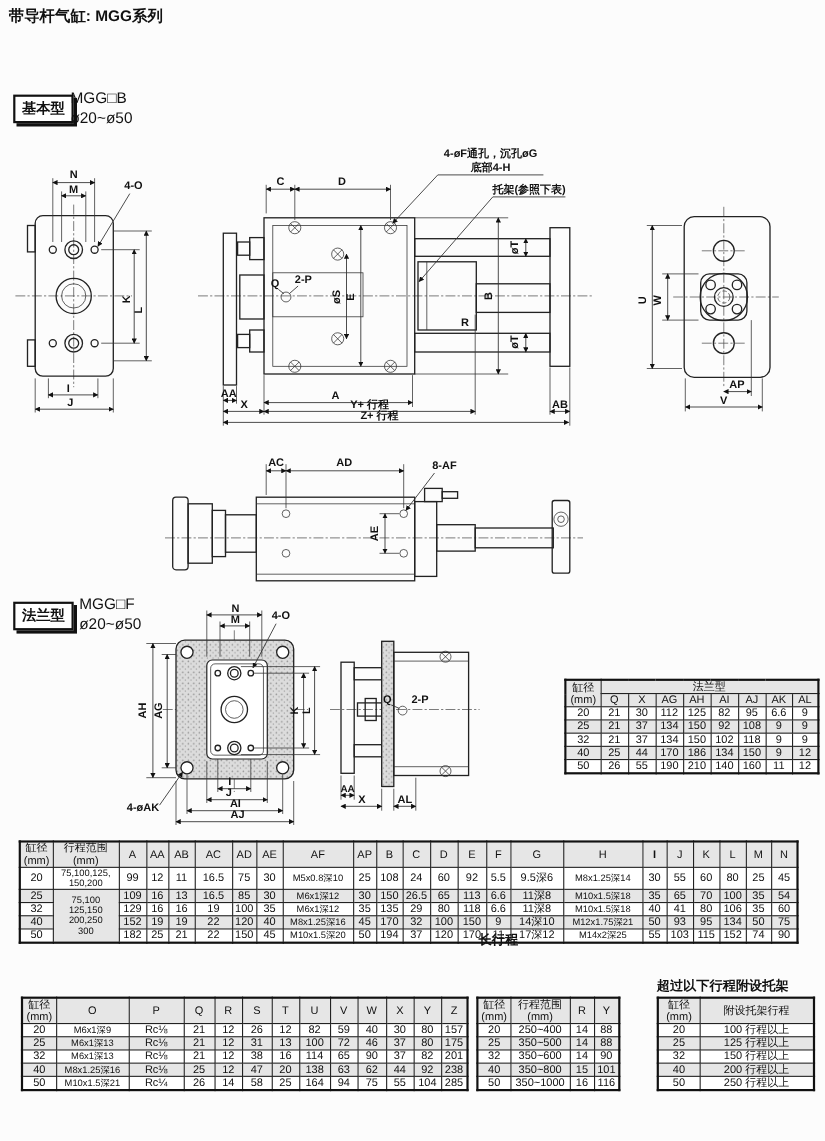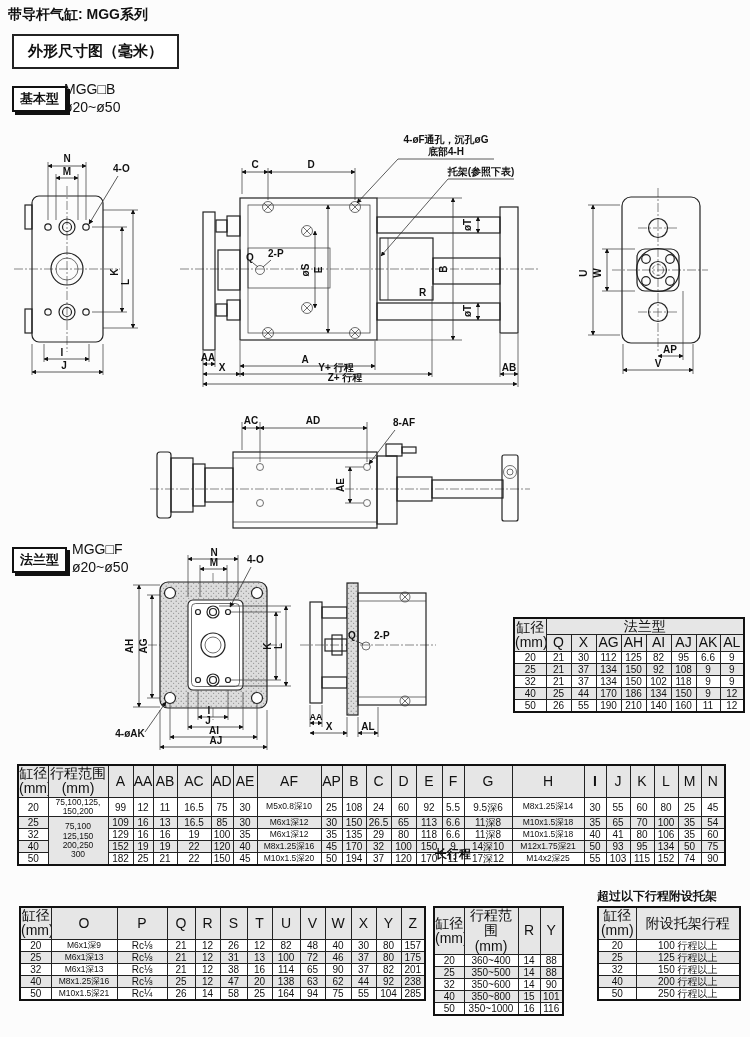--- a/index.html
+++ b/index.html
@@ -4,41 +4,40 @@
 <style>
   html,body{margin:0;padding:0}
   #page{position:relative;width:750px;height:1037px;background:#fcfcfc;font-family:"Liberation Sans",sans-serif;color:#111;overflow:hidden}
   .abs{position:absolute}
   #title{left:8px;top:6px;font-size:14px;font-weight:bold}
   #sizebox{left:12px;top:34px;border:2px solid #222;padding:6px 14px;font-size:15px;font-weight:bold;background:#fff}
   .tag{border:2px solid #111;background:#fff;box-shadow:3px 3px 0 #111;font-size:13px;font-weight:bold;padding:2px 6px}
   .model{font-size:14px;line-height:1.3}
   table{border-collapse:collapse;table-layout:fixed;background:#fff;border:2px solid #111}
   td,th{border:1px solid #222;text-align:center;vertical-align:middle;padding:0;font-weight:normal;white-space:pre-line;line-height:1.1;font-size:10px;overflow:hidden}
-  th{background:#e6e6e6;font-size:14px}
+  th{background:#e6e6e6;font-size:10px}
   tr.sh td{background:#e6e6e6}
   td.wh{background:#fff}
   td.sm,th.sm{font-size:8.5px}
   .bd{font-weight:bold}
   .ttitle{font-size:12px;font-weight:bold}
   svg .ln{fill:none;stroke:#222;stroke-width:1.2}
   svg .tn{fill:none;stroke:#333;stroke-width:0.7}
   svg .dm{fill:none;stroke:#333;stroke-width:0.8}
   svg .cl{fill:none;stroke:#555;stroke-width:0.7;stroke-dasharray:9 2 2 2}
   svg .hd{fill:none;stroke:#444;stroke-width:0.7;stroke-dasharray:4 2}
   svg text{font-family:"Liberation Sans",sans-serif;font-size:10px;font-weight:bold;fill:#111}
   svg text.cn{font-size:10px}
   svg text.sm{font-size:9px}
 </style>
 </head>
 <body>
 
 <div id="page">
   <div id="title" class="abs">带导杆气缸: MGG系列</div>
-  <div id="sizebox" class="abs">外形尺寸图（毫米）</div>
 
   <div class="abs tag" style="left:12px;top:86px">基本型</div>
   <div class="abs model" style="left:64px;top:80px">
     <div>MGG□B</div>
     <div>ø20~ø50</div>
   </div>
 
   <svg class="abs" style="left:0;top:130px" width="750" height="270" viewBox="0 0 750 270">
     <defs>
       <marker id="ar" viewBox="0 0 10 10" refX="9" refY="5" markerWidth="6" markerHeight="6" orient="auto-start-reverse">
@@ -688,21 +687,21 @@
       <tbody>
         <tr>
           <td>20</td>
           <td class="sm">M6x1深9</td>
           <td>Rc⅛</td>
           <td>21</td>
           <td>12</td>
           <td>26</td>
           <td>12</td>
           <td>82</td>
-          <td>48</td>
+          <td>59</td>
           <td>40</td>
           <td>30</td>
           <td>80</td>
           <td>157</td>
         </tr>
         <tr class="sh">
           <td>25</td>
           <td class="sm">M6x1深13</td>
           <td>Rc⅛</td>
           <td>21</td>
@@ -778,21 +777,21 @@
 (mm)</th>
           <th>行程范围
 (mm)</th>
           <th>R</th>
           <th>Y</th>
         </tr>
       </thead>
       <tbody>
         <tr>
           <td>20</td>
-          <td>360~400</td>
+          <td>250~400</td>
           <td>14</td>
           <td>88</td>
         </tr>
         <tr class="sh">
           <td>25</td>
           <td>350~500</td>
           <td>14</td>
           <td>88</td>
         </tr>
         <tr>

